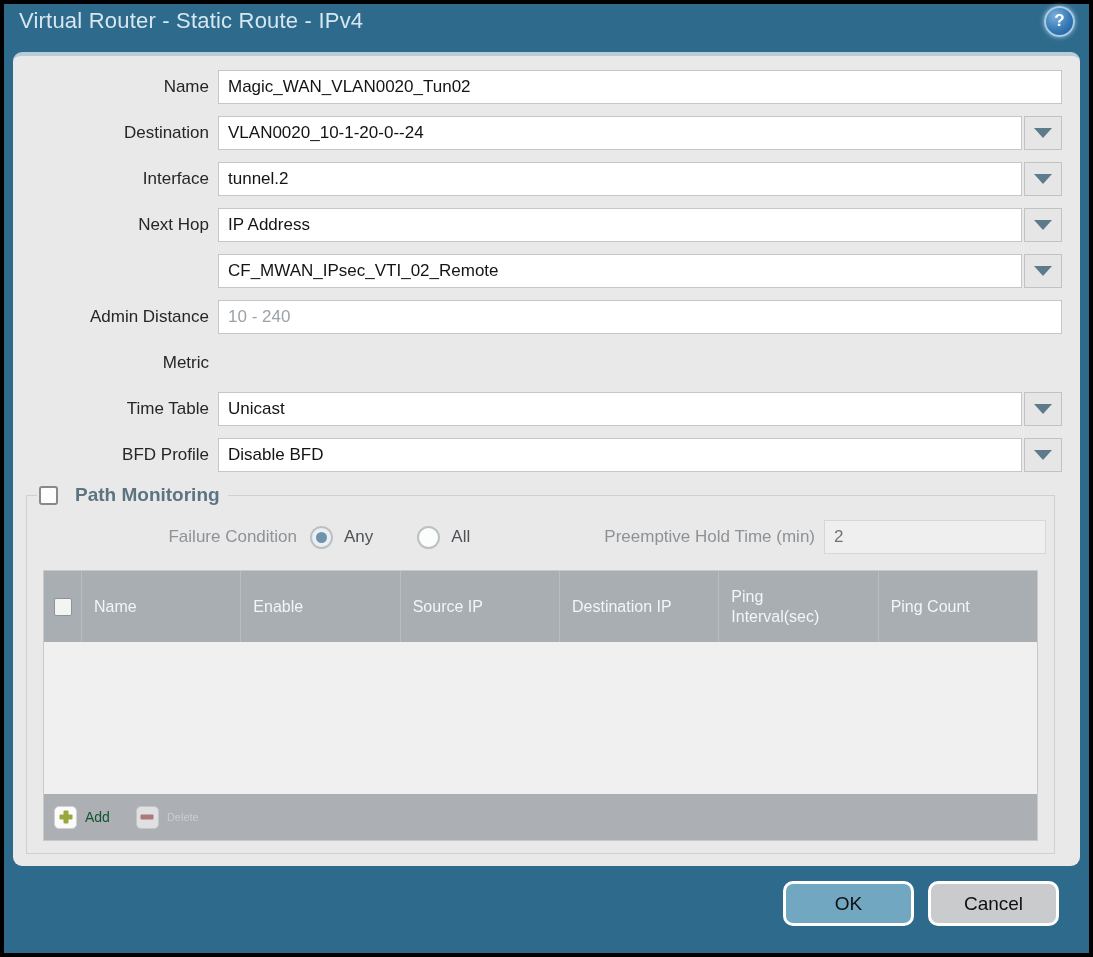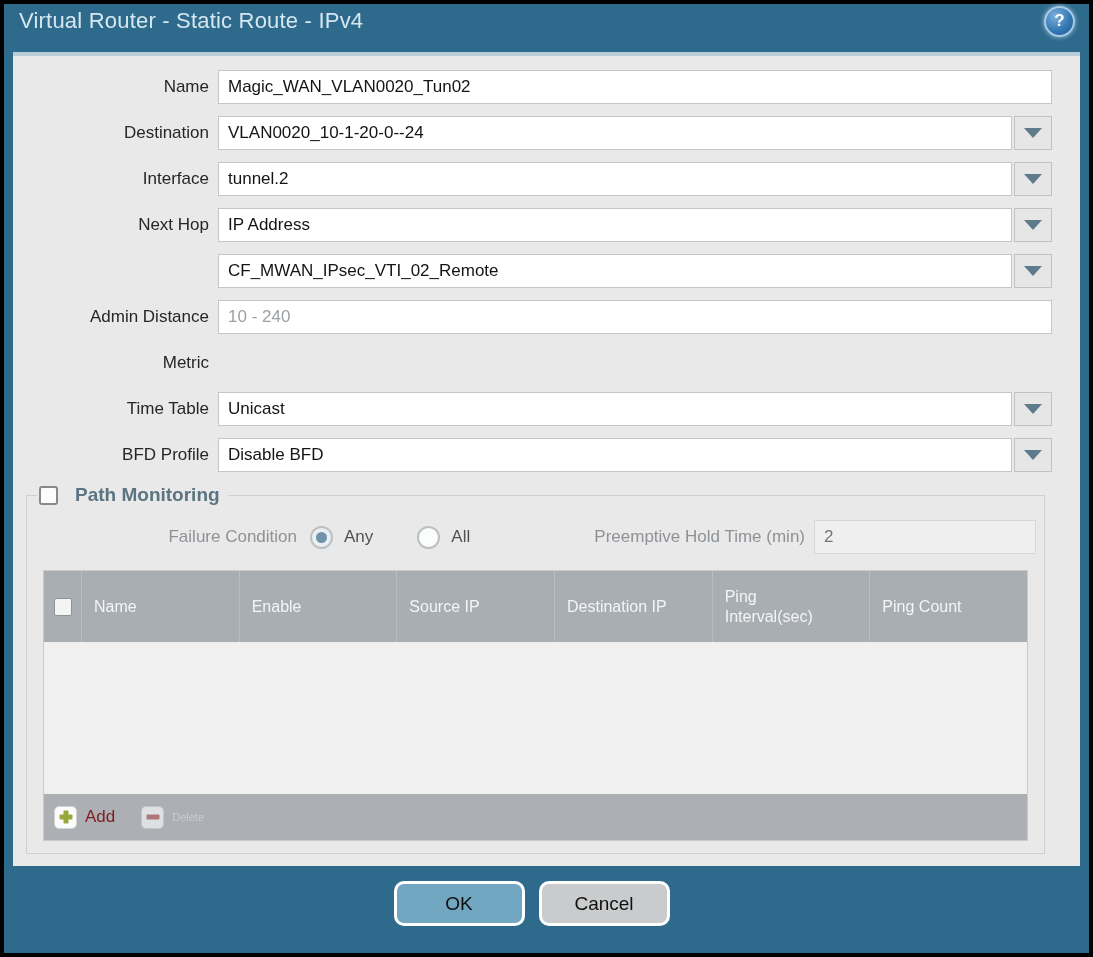--- a/index.html
+++ b/index.html
@@ -37,22 +37,23 @@
     display: flex; align-items: center; justify-content: center;
     cursor: pointer;
   }
 
   
   .content {
     flex: 1 1 auto;
     margin: 0 9px;
     background: #e9e9e9;
     border-top: 4px solid #b9cdd8;
-    padding: 14px 28px 0 6px;
+    padding: 14px 18px 0 6px;
     overflow: hidden;
+    border-radius: 9px;
   }
 
   .row { display: flex; align-items: center; margin-bottom: 12px; height: 34px; }
   .lbl {
     width: 190px; margin-right: 9px; text-align: right;
     font-size: 17px; color: #262626; flex: 0 0 190px;
   }
   .field { flex: 1 1 auto; display: flex; align-items: stretch; height: 34px; }
   .input {
     flex: 1 1 auto; height: 34px;
@@ -147,29 +148,29 @@
   .plus-icon::before, .plus-icon::after {
     content: ''; position: absolute; background: #99a83c; border-radius: 1px;
     left: 50%; top: 50%;
   }
   .plus-icon::before { width: 13px; height: 5px; transform: translate(-50%,-50%); }
   .plus-icon::after  { width: 5px; height: 13px; transform: translate(-50%,-50%); }
   .minus-icon::before {
     content: ''; position: absolute; background: #b0575a; border-radius: 1px;
     width: 13px; height: 5px; left: 50%; top: 50%; transform: translate(-50%,-50%);
   }
-  .btn-add .tbtn-lbl { color: #7f1d1d; font-size: 17px; }
+  .btn-add .tbtn-lbl { color: #14532d; font-size: 14px; }
   .btn-del { opacity: .85; }
   .btn-del .sq-icon { opacity: .75; }
   .btn-del .tbtn-lbl { color: #ced1d4; font-size: 11px; }
 
   
   .footer {
     flex: 0 0 87px; height: 87px;
-    display: flex; justify-content: center; align-items: flex-start;
+    display: flex; justify-content: flex-end; align-items: flex-start;
     padding: 15px 30px 0 0; gap: 14px;
   }
   .btn {
     width: 131px; height: 45px;
     border-radius: 10px; border: 3px solid #fff;
     font-family: "Liberation Sans", sans-serif;
     font-size: 19px; color: #101010; cursor: pointer;
   }
   .btn-ok { background: #71a7c1; }
   .btn-cancel { background: #c9cbcd; }

